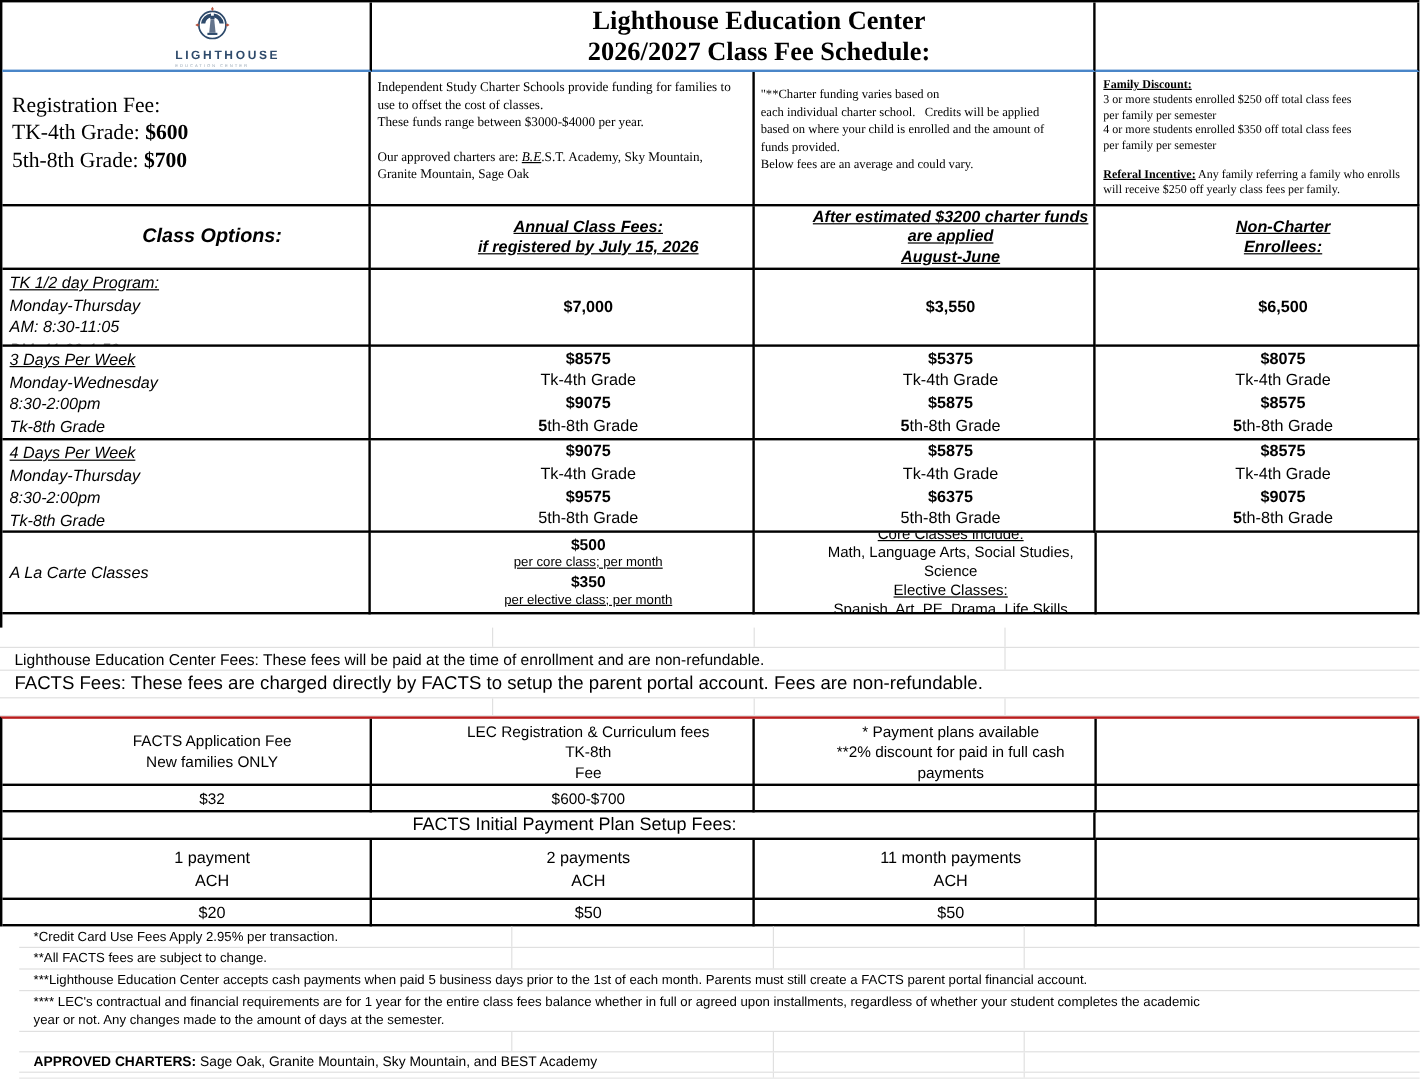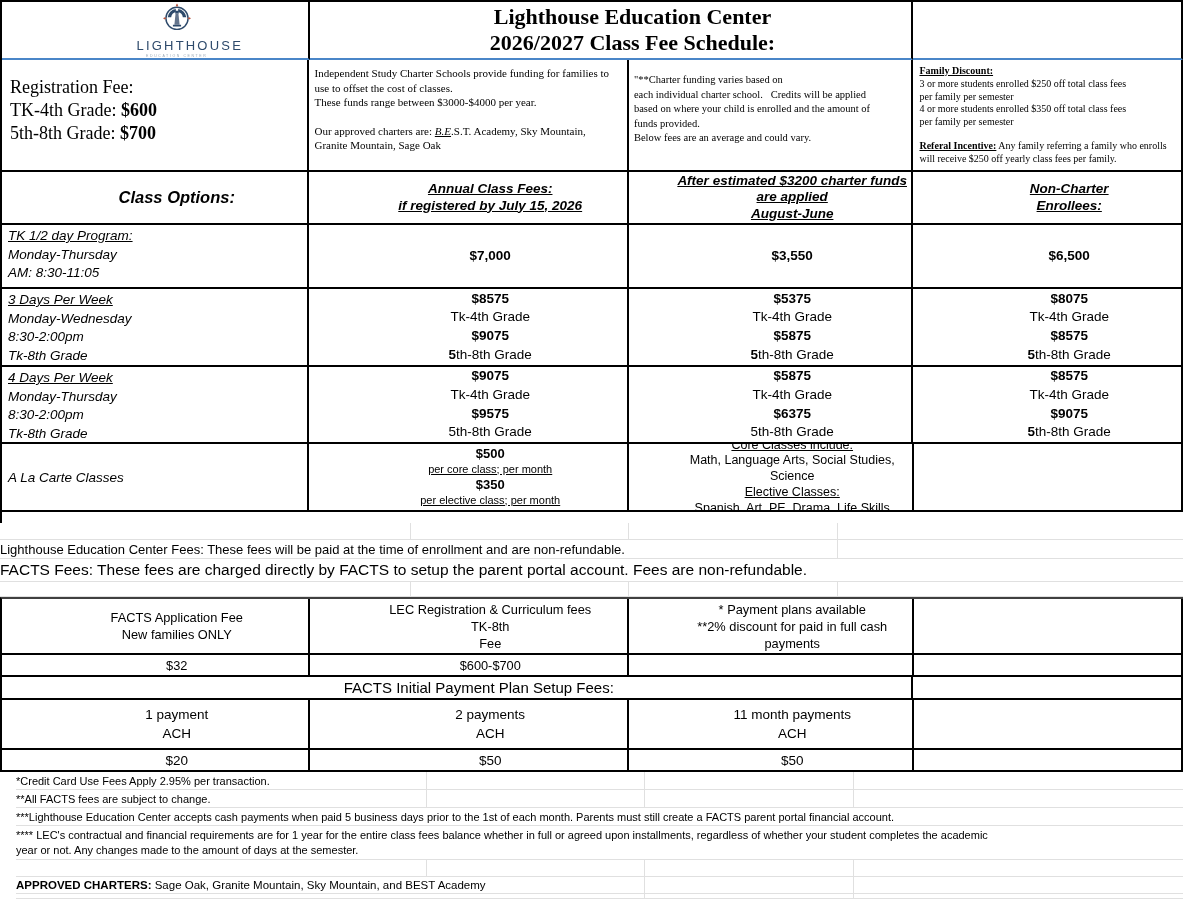--- a/index.html
+++ b/index.html
@@ -12,21 +12,21 @@
   .mrow { display:flex; }
   .mcell { border-right:2px solid #000; border-bottom:2px solid #000; overflow:hidden; position:relative; }
   .w1{width:308px}.w2{width:320px}.w3{width:285px}.w4{width:270px}.w23{width:605px}.w123{width:913px}
   .hr1{height:58px}.hr2{height:112px}.hr3{height:53px}.hr4{height:64px}.hr5{height:78px}.hr6{height:77px}.hr7{height:68px}
   .r1 .mcell { border-bottom:2px solid #4a86c8; }
 
   .cc { display:flex; flex-direction:column; justify-content:center; align-items:center; text-align:center;padding-left:44px; }
 
   
   .logo-cell { align-items:center; }
-  .logo-name { font-size:13px; font-weight:normal; letter-spacing:2.2px; color:#2e4a6b; margin-top:1px;margin-left:26px; }
+  .logo-name { font-size:10px; font-weight:bold; letter-spacing:2.2px; color:#2e4a6b; margin-top:1px;margin-left:26px; }
   .logo-tag  { font-size:3.5px; letter-spacing:1.6px; color:#9aa8b6; margin-top:1px; }
 
   .title-cell { font-family:"Liberation Serif", serif; font-weight:bold; font-size:22px; line-height:26px; }
 
   .serif { font-family:"Liberation Serif", serif; }
   .reg-cell { font-size:18px; line-height:23px; padding:16px 6px 0 8px; }
   .reg-cell b { font-weight:bold; }
   .charter-cell { font-size:11px; line-height:14.5px; padding:6px 6px 0 5px; }
   .charter-cell .p3 { margin-top:14px; }
   .u-inline { text-decoration:underline;font-style:italic; }
@@ -49,31 +49,31 @@
   .fee-cell .b { font-weight:bold; }
   .fb::first-letter { font-weight:bold; }
 
   .alc-fee { font-size:13px; line-height:15.5px; }
   .alc-fee .sm { font-size:11px; text-decoration:underline; }
   .alc-core { font-size:12.5px; line-height:15.8px; }
   .alc-core .uc { text-decoration:underline; }
 
   
   .grow { position:relative; display:flex; align-items:center; border-bottom:1px solid #e0e0e0;
-          white-space:nowrap; padding-left:0; }
+          white-space:nowrap; padding-left:12px; }
   .v { position:absolute; top:0; bottom:0; width:1px; background:#e0e0e0; }
   .v410{left:410px}.v628{left:628px}.v837{left:837px}
   .gap { position:absolute; left:0; top:523px; width:1183px; }
   .g1{height:17px}.g2{height:19px}.g3{height:23px}.g4{height:15px}
   .lec-note { font-size:13px; }
   .facts-note { font-size:15.5px; }
 
   
   .ftable { position:absolute; left:0; top:597px; width:1183px; height:175px;
-            border-top:2px solid #404040; border-left:2px solid #000; }
+            border-top:2px solid #b91c1c; border-left:2px solid #000; }
   .fh1{height:56px}.fh2{height:22px}.fh3{height:23px}.fh4{height:50px}.fh5{height:22px}
   .fcell { font-size:12.8px; line-height:17px; }
   .setup-cell { font-size:15px; }
   .plan-cell { font-size:13.5px; line-height:19px; }
 
   
   .footer { position:absolute; left:16px; top:772px; width:1183px; }
   .fn{height:18px; font-size:11px;}
   .fn4 { height:34px; font-size:11px; line-height:15px; display:block; padding-top:2px; white-space:nowrap; }
   .fe{height:17px}.fl{height:5px}

